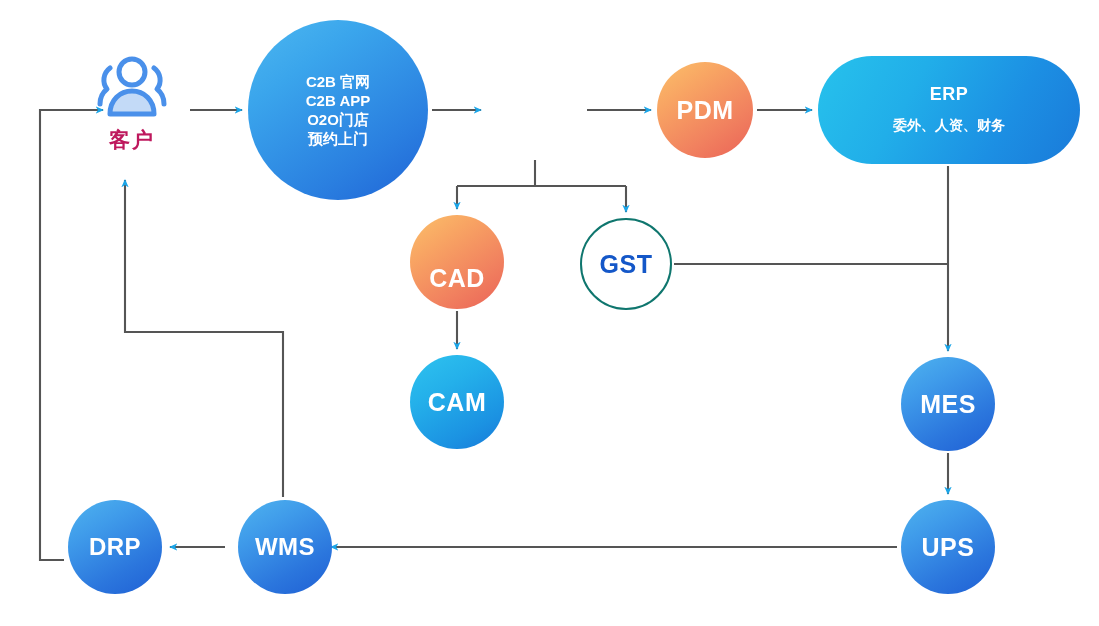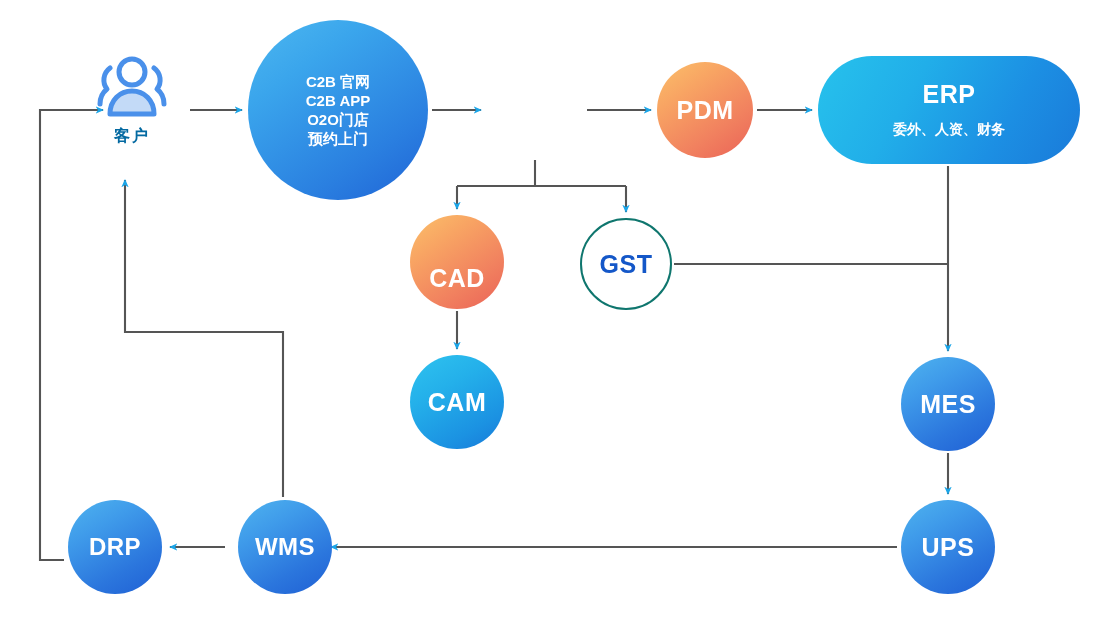--- a/index.html
+++ b/index.html
@@ -81,21 +81,21 @@
   #n-oms { left: 487px; top: 62px; width: 96px; height: 96px; }
   #n-oms .node-title { font-size: 25px; }
 
   #n-pdm { left: 657px; top: 62px; width: 96px; height: 96px; }
   #n-pdm .node-title { font-size: 25px; }
 
   #n-erp {
     left: 818px; top: 56px; width: 262px; height: 108px;
     border-radius: 54px;
   }
-  #n-erp .node-title { font-size: 25px; margin-bottom: 14px; }
+  #n-erp .node-title { font-size: 18px; margin-bottom: 14px; }
   #n-erp .node-sub { font-size: 14px; letter-spacing: 0px; }
 
   #n-cad { left: 410px; top: 215px; width: 94px; height: 94px; }
   #n-cad .node-title { font-size: 25px; margin-top: 32px; }
 
   #n-gst { left: 580px; top: 218px; width: 92px; height: 92px; }
   #n-gst .node-title { font-size: 25px; }
 
   #n-cam { left: 410px; top: 355px; width: 94px; height: 94px; }
   #n-cam .node-title { font-size: 25px; }
@@ -116,22 +116,22 @@
   #n-customer {
     position: absolute;
     left: 78px; top: 52px;
     width: 108px; height: 118px;
     display: flex;
     flex-direction: column;
     align-items: center;
     justify-content: flex-start;
   }
   #n-customer .cust-label {
-    color: #0369a1;
-    font-size: 16px;
+    color: #be185d;
+    font-size: 21px;
     font-weight: bold;
     margin-top: 2px;
     letter-spacing: 2px;
   }
 </style>
 </head>
 <body>
 
 <div id="stage">
 

